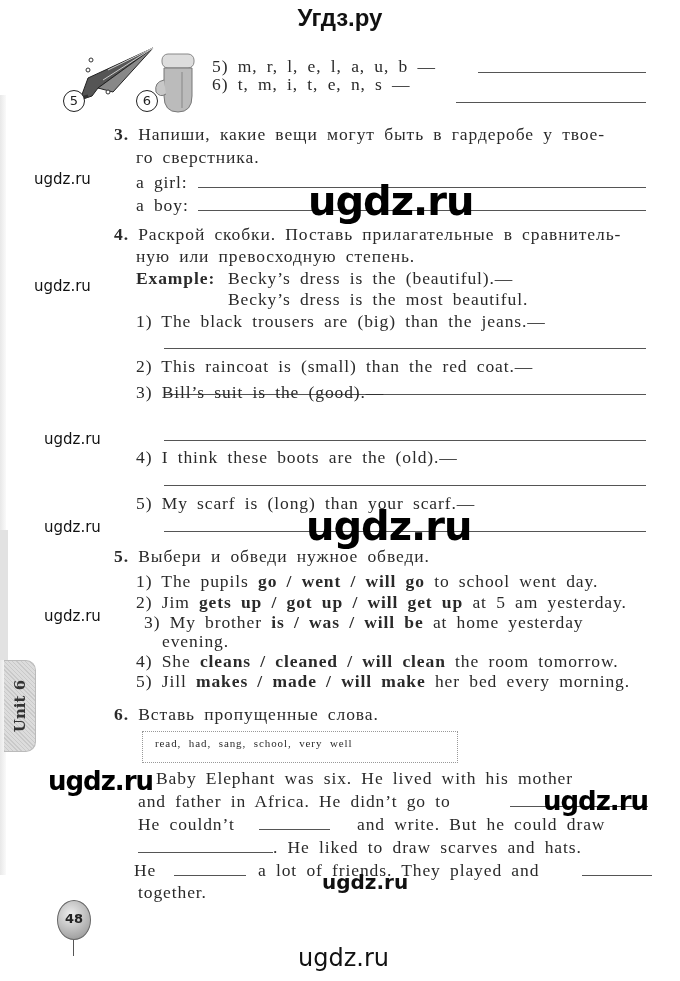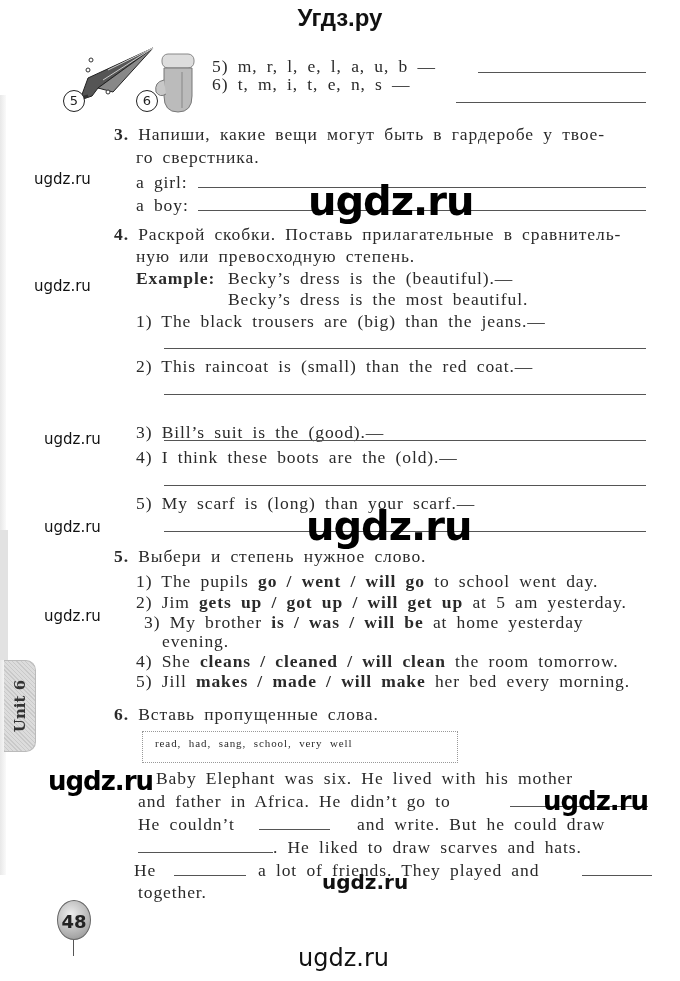--- a/index.html
+++ b/index.html
@@ -29,21 +29,21 @@
     font-family: "DejaVu Serif", serif; font-weight: bold; font-size: 15px; color: #333; white-space: nowrap; }
   .tab-shade { position: absolute; left: 0; top: 530px; width: 8px; height: 130px; background: #e2e2e2; }
 
   .word-box { position: absolute; left: 142px; top: 731px; width: 316px; height: 32px;
     border: 1px dotted #999; }
   .word-box span { position: absolute; left: 12px; top: 5px; font-family: "Liberation Serif", serif; font-size: 11px; letter-spacing: 0.9px; word-spacing: 4px; color: #2a2a2a; white-space: nowrap; }
 
   .balloon { position: absolute; left: 57px; top: 900px; width: 34px; height: 40px;
     border-radius: 50%; background: radial-gradient(circle at 40% 35%, #eee, #aaa 70%, #888); border: 1px solid #666; }
   .balloon span { position: absolute; left: 0; width: 100%; top: 10px; text-align: center;
-    font-family: "DejaVu Sans", sans-serif; font-weight: bold; font-size: 18px; color: #222; }
+    font-family: "DejaVu Sans", sans-serif; font-weight: bold; font-size: 13px; color: #222; }
   .balloon-string { position: absolute; left: 73px; top: 940px; width: 1px; height: 16px; background: #555; }
 
   .circle-num { position: absolute; width: 22px; height: 22px; border: 1.5px solid #222; border-radius: 50%;
     font-family: "DejaVu Sans", sans-serif; font-size: 13px; text-align: center; line-height: 20px; background: #fff; }
 </style>
 </head>
 <body>
 
 <div class="site-title">Угдз.ру</div>
 <div class="page-edge"></div>
@@ -94,30 +94,30 @@
 </div>
 <div class="line" style="left:136px;top:246px">ную или превосходную степень.</div>
 <div class="line b" style="left:136px;top:268px">Example:</div>
 <div class="line" style="left:228px;top:268px">Becky’s dress is the (beautiful).—</div>
 <div class="line" style="left:228px;top:289px">Becky’s dress is the most beautiful.</div>
 
 <div class="line" style="left:136px;top:311px"><span>1)</span> <span>The black trousers are (big) than the jeans.—</span></div>
 <div class="blank" style="left:164px;top:348px;width:482px"></div>
 <div class="line" style="left:136px;top:356px"><span>2)</span> <span>This raincoat is (small) than the red coat.—</span></div>
 <div class="blank" style="left:164px;top:394px;width:482px"></div>
-<div class="line" style="left:136px;top:422px"><span>3)</span> <span>Bill’s suit is the (good).—</span></div>
+<div class="line" style="left:136px;top:382px"><span>3)</span> <span>Bill’s suit is the (good).—</span></div>
 <div class="blank" style="left:164px;top:440px;width:482px"></div>
 <div class="line" style="left:136px;top:447px"><span>4)</span> <span>I think these boots are the (old).—</span></div>
 <div class="blank" style="left:164px;top:485px;width:482px"></div>
 <div class="line" style="left:136px;top:493px"><span>5)</span> <span>My scarf is (long) than your scarf.—</span></div>
 <div class="blank" style="left:164px;top:531px;width:482px"></div>
 
 <div class="line" style="left:114px;top:546px">
   <span class="num">5.</span>
-  <span>Выбери и степень нужное слово.</span>
+  <span>Выбери и обведи нужное обведи.</span>
 </div>
 <div class="line" style="left:136px;top:571px"><span>1)</span> <span>The pupils</span> <span class="b">go / went / will go</span> <span>to school went day.</span></div>
 <div class="line" style="left:136px;top:592px"><span>2)</span> <span>Jim</span> <span class="b">gets up / got up / will get up</span> <span>at 5 am yesterday.</span></div>
 <div class="line" style="left:144px;top:612px"><span>3)</span> <span>My brother</span> <span class="b">is / was / will be</span> <span>at home yesterday</span></div>
 <div class="line" style="left:162px;top:631px">evening.</div>
 <div class="line" style="left:136px;top:651px"><span>4)</span> <span>She</span> <span class="b">cleans / cleaned / will clean</span> <span>the room tomorrow.</span></div>
 <div class="line" style="left:136px;top:671px"><span>5)</span> <span>Jill</span> <span class="b">makes / made / will make</span> <span>her bed every morning.</span></div>
 
 <div class="line" style="left:114px;top:704px">
   <span class="num">6.</span>

